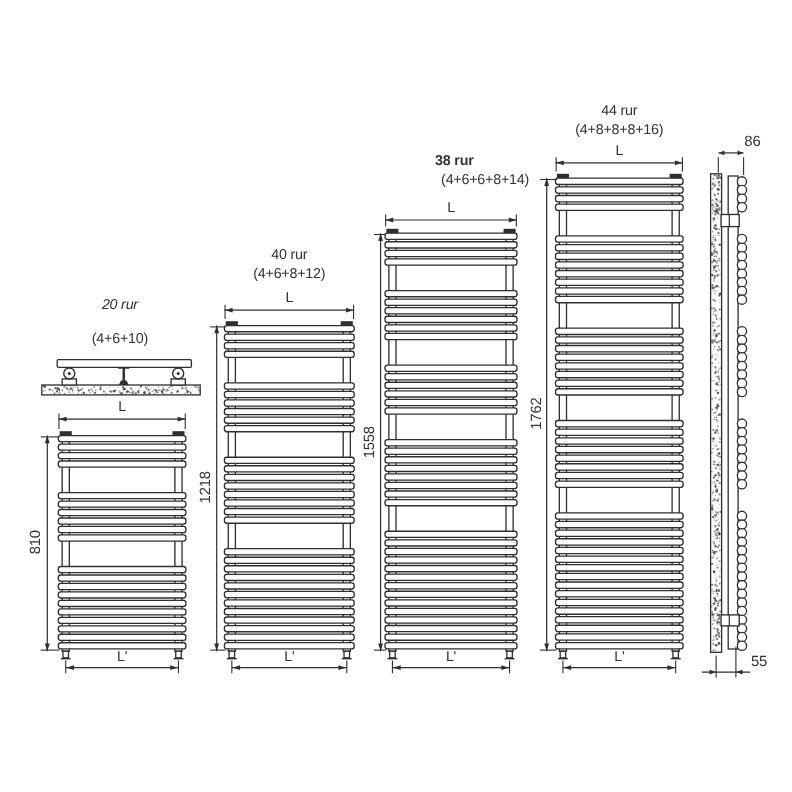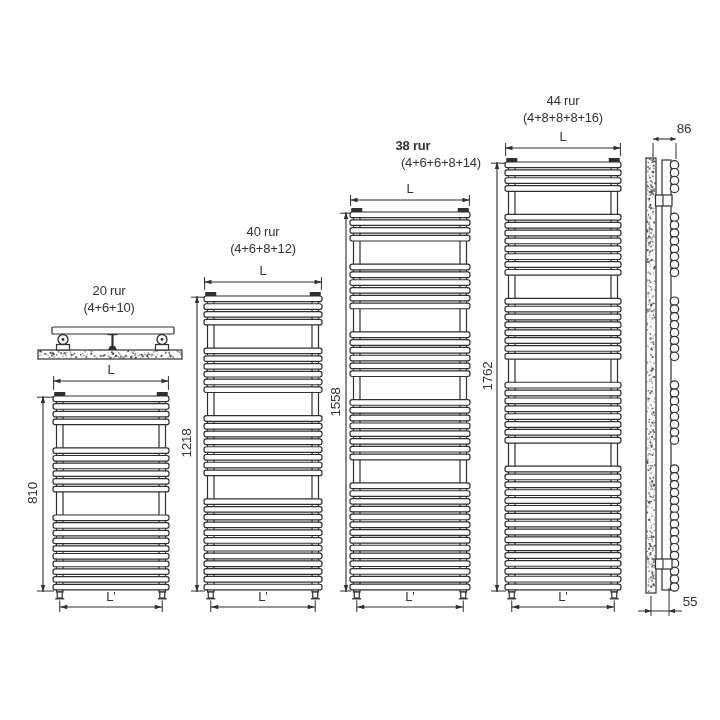--- a/index.html
+++ b/index.html
@@ -1023,21 +1023,21 @@
         <polygon points="653.5,139 658.5,136.8 658.5,141.2" fill="#2f2f2f"></polygon>
         <polygon points="675.5,139 670.5,136.8 670.5,141.2" fill="#2f2f2f"></polygon>
         <line x1="651" y1="596" x2="651" y2="616" stroke="#2f2f2f" stroke-width="1"></line>
         <line x1="669" y1="588" x2="669" y2="616" stroke="#2f2f2f" stroke-width="1"></line>
         <line x1="638" y1="611" x2="682" y2="611" stroke="#2f2f2f" stroke-width="1.1"></line>
         <polygon points="651,611 645,608.8 645,613.2" fill="#2f2f2f"></polygon>
         <polygon points="669,611 675,608.8 675,613.2" fill="#2f2f2f"></polygon>
       </g>
     </svg>
 
-  <div class="lbl" style="left:109px;top:291px;">20 rur</div>
+  <div class="lbl" style="left:109px;top:277px;font-style:italic;">20 rur</div>
   <div class="lbl" style="left:109px;top:308px;">(4+6+10)</div>
   <div class="lbl" style="left:111px;top:370px;">L</div>
   <div class="lbl rot dim" style="left:33px;top:493px;">810</div>
   <div class="lbl" style="left:111px;top:597px;">L'</div>
 
   <div class="lbl" style="left:263px;top:232px;">40 rur</div>
   <div class="lbl" style="left:263px;top:249px;">(4+6+8+12)</div>
   <div class="lbl" style="left:263px;top:271px;">L</div>
   <div class="lbl rot dim" style="left:187px;top:443px;">1218</div>
   <div class="lbl" style="left:263px;top:597px;">L'</div>

